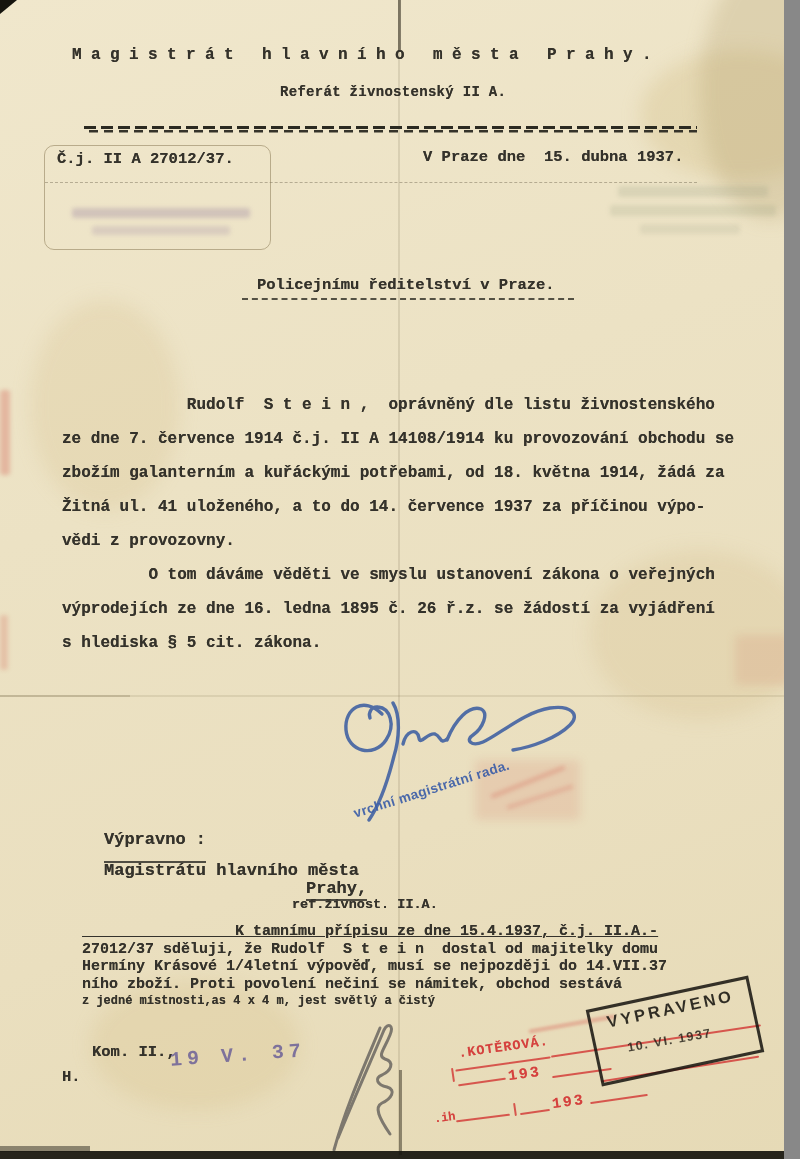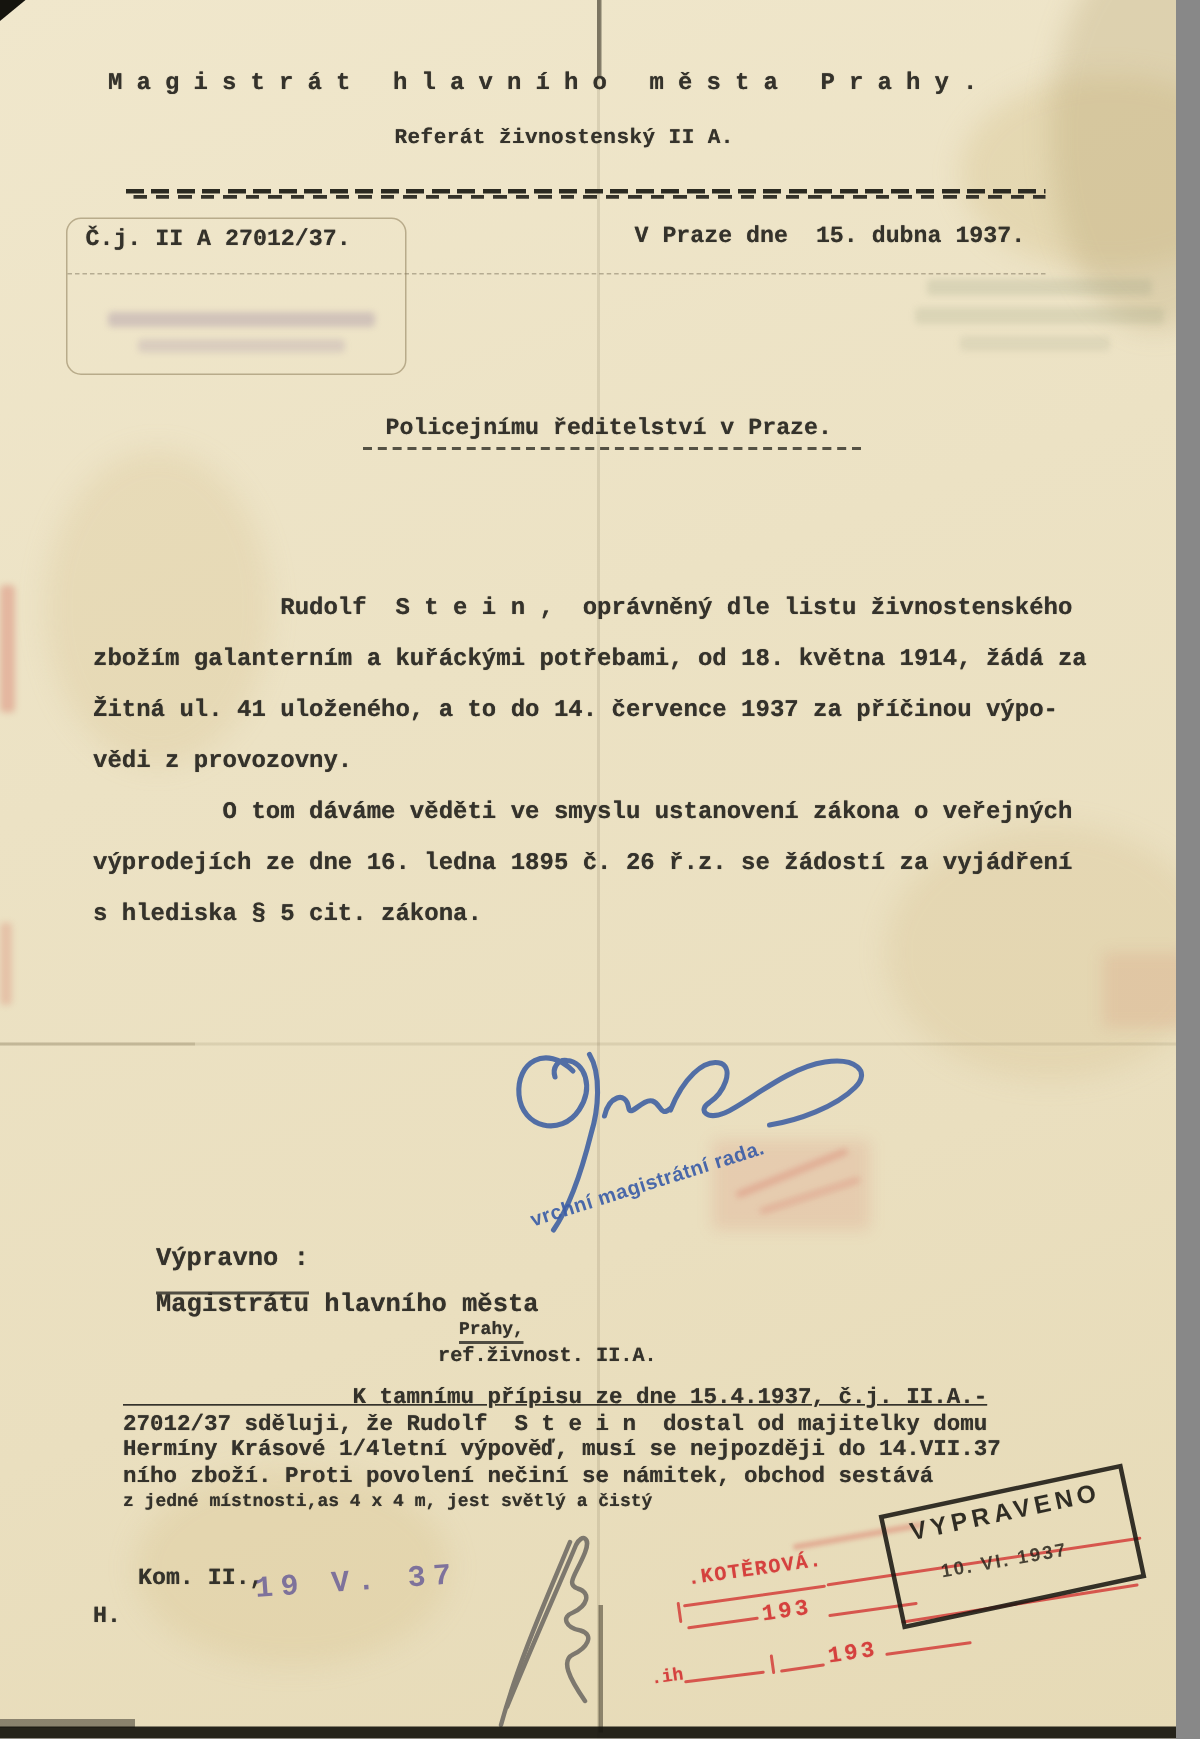--- a/index.html
+++ b/index.html
@@ -68,32 +68,33 @@
   <div class="ghost" style="left:640px;top:224px;width:100px;height:10px;background:rgba(140,148,118,.15);"></div>
   <div class="ghost" style="left:0;top:390px;width:10px;height:85px;background:rgba(205,70,60,.28);"></div>
   <div class="ghost" style="left:0;top:615px;width:8px;height:55px;background:rgba(205,70,60,.20);"></div>
   <div class="ghost" style="left:735px;top:635px;width:55px;height:50px;background:rgba(200,95,70,.13);filter:blur(5px);"></div>
   <div class="ghost" style="left:475px;top:760px;width:105px;height:60px;background:rgba(208,92,78,.14);filter:blur(5px);"></div>
   <div class="ghost" style="left:488px;top:780px;width:80px;height:4px;background:rgba(208,80,70,.30);transform:rotate(-22deg);"></div>
   <div class="ghost" style="left:505px;top:795px;width:70px;height:4px;background:rgba(208,80,70,.24);transform:rotate(-18deg);"></div>
   <div class="ghost" style="left:528px;top:1022px;width:88px;height:4px;background:rgba(212,60,55,.30);transform:rotate(-10deg);filter:blur(1.5px);"></div>
 
   <div class="tw abs" style="left:72px;top:46px;font-size:16px;letter-spacing:9.4px;">Magistrát hlavního města Prahy.</div>
-  <div class="tw abs" style="left:263px;top:84px;font-size:14px;letter-spacing:.3px;">Referát živnostenský II A.</div>
+  <div class="tw abs" style="left:280px;top:84px;font-size:14px;letter-spacing:.3px;">Referát živnostenský II A.</div>
   <div class="rule-heavy"></div>
 
   <div class="refbox"></div>
   <div class="tw abs" style="left:57px;top:150px;font-size:15.5px;">Č.j. II A 27012/37.</div>
   <div class="tw abs" style="left:423px;top:148px;font-size:15.5px;">V Praze dne  15. dubna 1937.</div>
 
   <div class="tw abs" style="left:257px;top:276px;font-size:15.5px;">Policejnímu ředitelství v Praze.</div>
   <div class="abs dash-underline" style="left:242px;top:298px;width:332px;height:0;"></div>
 
   <div class="abs" style="left:62px;top:388px;width:700px;">
     <div class="tw" style="font-size:16px;line-height:34px;">             Rudolf  S t e i n ,  oprávněný dle listu živnostenského</div>
+    <div class="tw" style="font-size:16px;line-height:34px;">ze dne 7. července 1914 č.j. II A 14108/1914 ku provozování obchodu se</div>
     <div class="tw" style="font-size:16px;line-height:34px;">zbožím galanterním a kuřáckými potřebami, od 18. května 1914, žádá za</div>
     <div class="tw" style="font-size:16px;line-height:34px;">Žitná ul. 41 uloženého, a to do 14. července 1937 za příčinou výpo-</div>
     <div class="tw" style="font-size:16px;line-height:34px;">vědi z provozovny.</div>
     <div class="tw" style="font-size:16px;line-height:34px;">         O tom dáváme věděti ve smyslu ustanovení zákona o veřejných</div>
     <div class="tw" style="font-size:16px;line-height:34px;">výprodejích ze dne 16. ledna 1895 č. 26 ř.z. se žádostí za vyjádření</div>
     <div class="tw" style="font-size:16px;line-height:34px;">s hlediska § 5 cit. zákona.</div>
   </div>
 
   <svg class="abs" style="left:336px;top:694px;" width="262" height="134" viewBox="0 0 262 134">
     <g fill="none" stroke="#3d5fa2" stroke-width="3.4" stroke-linecap="round" opacity="0.88">
@@ -102,21 +103,21 @@
       <path d="M67,50 C70,37 81,33 83,44 C84,52 92,38 99,40 C105,42 104,51 111,45"></path>
       <path d="M111,46 C119,26 133,11 145,15 C153,19 147,34 137,41 C129,46 135,53 147,48 C163,41 188,18 214,14 C234,11 245,20 234,31 C221,44 196,53 177,56"></path>
     </g>
   </svg>
 
   <div class="abs blueink" style="left:354px;top:806px;transform:rotate(-17.5deg);transform-origin:left center;
        font-family:'Liberation Sans',sans-serif;font-weight:700;font-size:13.5px;letter-spacing:.4px;opacity:.92;">vrchní magistrátní rada.</div>
 
   <div class="tw abs" style="left:104px;top:830px;font-size:17px;border-bottom:2px solid rgba(52,50,43,.85);padding-bottom:12px;">Výpravno :</div>
   <div class="tw abs" style="left:104px;top:861px;font-size:17px;">Magistrátu hlavního města</div>
-  <div class="tw abs" style="left:306px;top:879px;font-size:12px;border-bottom:2px solid rgba(52,50,43,.85);padding-bottom:1px;">Prahy,</div>
+  <div class="tw abs" style="left:306px;top:879px;font-size:17px;border-bottom:2px solid rgba(52,50,43,.85);padding-bottom:1px;">Prahy,</div>
   <div class="tw abs" style="left:292px;top:897px;font-size:13.5px;">ref.živnost. II.A.</div>
 
   <div class="abs" style="left:82px;top:923px;width:700px;">
     <div class="tw" style="font-size:15px;line-height:17.6px;text-decoration:underline;">                 K tamnímu přípisu ze dne 15.4.1937, č.j. II.A.-</div>
     <div class="tw" style="font-size:15px;line-height:17.6px;">27012/37 sděluji, že Rudolf  S t e i n  dostal od majitelky domu</div>
     <div class="tw" style="font-size:15px;line-height:17.6px;">Hermíny Krásové 1/4letní výpověď, musí se nejpozději do 14.VII.37</div>
     <div class="tw" style="font-size:15px;line-height:17.6px;">ního zboží. Proti povolení nečiní se námitek, obchod sestává</div>
     <div class="tw" style="font-size:12px;line-height:17.6px;">z jedné místnosti,as 4 x 4 m, jest světlý a čistý</div>
   </div>
 

